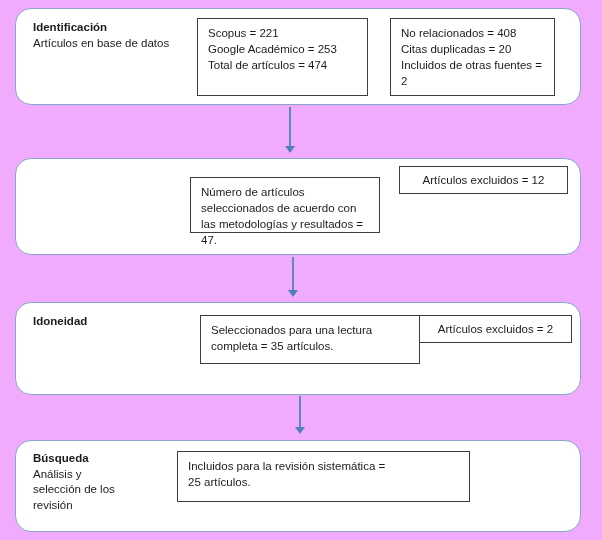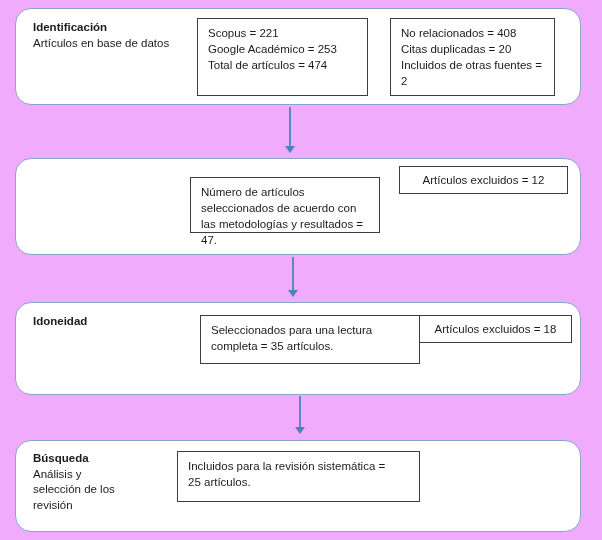--- a/index.html
+++ b/index.html
@@ -45,21 +45,21 @@
     padding:6px 10px;
   }
   .inner-box .box-text{white-space:pre-line;}
 
   #s1-main{left:181px;top:9px;width:171px;height:78px;}
   #s1-side{left:374px;top:9px;width:165px;height:78px;}
   #s2-main{left:163px;top:18px;width:190px;height:56px;margin-left:11px;}
   #s2-side{left:383px;top:7px;width:169px;height:28px;}
   #s3-main{left:168px;top:12px;width:220px;height:49px;margin-left:16px;}
   #s3-side{left:403px;top:12px;width:153px;height:28px;}
-  #s4-main{left:161px;top:10px;width:243px;height:51px;}
+  #s4-main{left:161px;top:10px;width:293px;height:51px;}
 
   .side-box{
     display:flex;align-items:center;justify-content:center;
     padding:0 6px;text-align:center;
   }
 
   .arrow{position:absolute;width:10px;}
   #arrow-1{left:285px;top:107px;height:46px;}
   #arrow-2{left:288px;top:257px;height:40px;}
   #arrow-3{left:295px;top:396px;height:38px;}
@@ -121,21 +121,21 @@
 
   <section class="stage" id="stage-3">
     <div class="stage-label">
       <div class="stage-title">Idoneidad</div>
     </div>
     <div class="inner-box" id="s3-main">
       <span class="box-text">Seleccionados para una lectura
 completa = 35 artículos.</span>
     </div>
     <div class="inner-box side-box" id="s3-side">
-      <span class="box-text">Artículos excluidos = 18</span>
+      <span class="box-text">Artículos excluidos = 2</span>
     </div>
   </section>
 
   <div class="arrow" id="arrow-3">
     <div class="stem"></div>
     <div class="head"></div>
   </div>
 
   <section class="stage" id="stage-4">
     <div class="stage-label">

